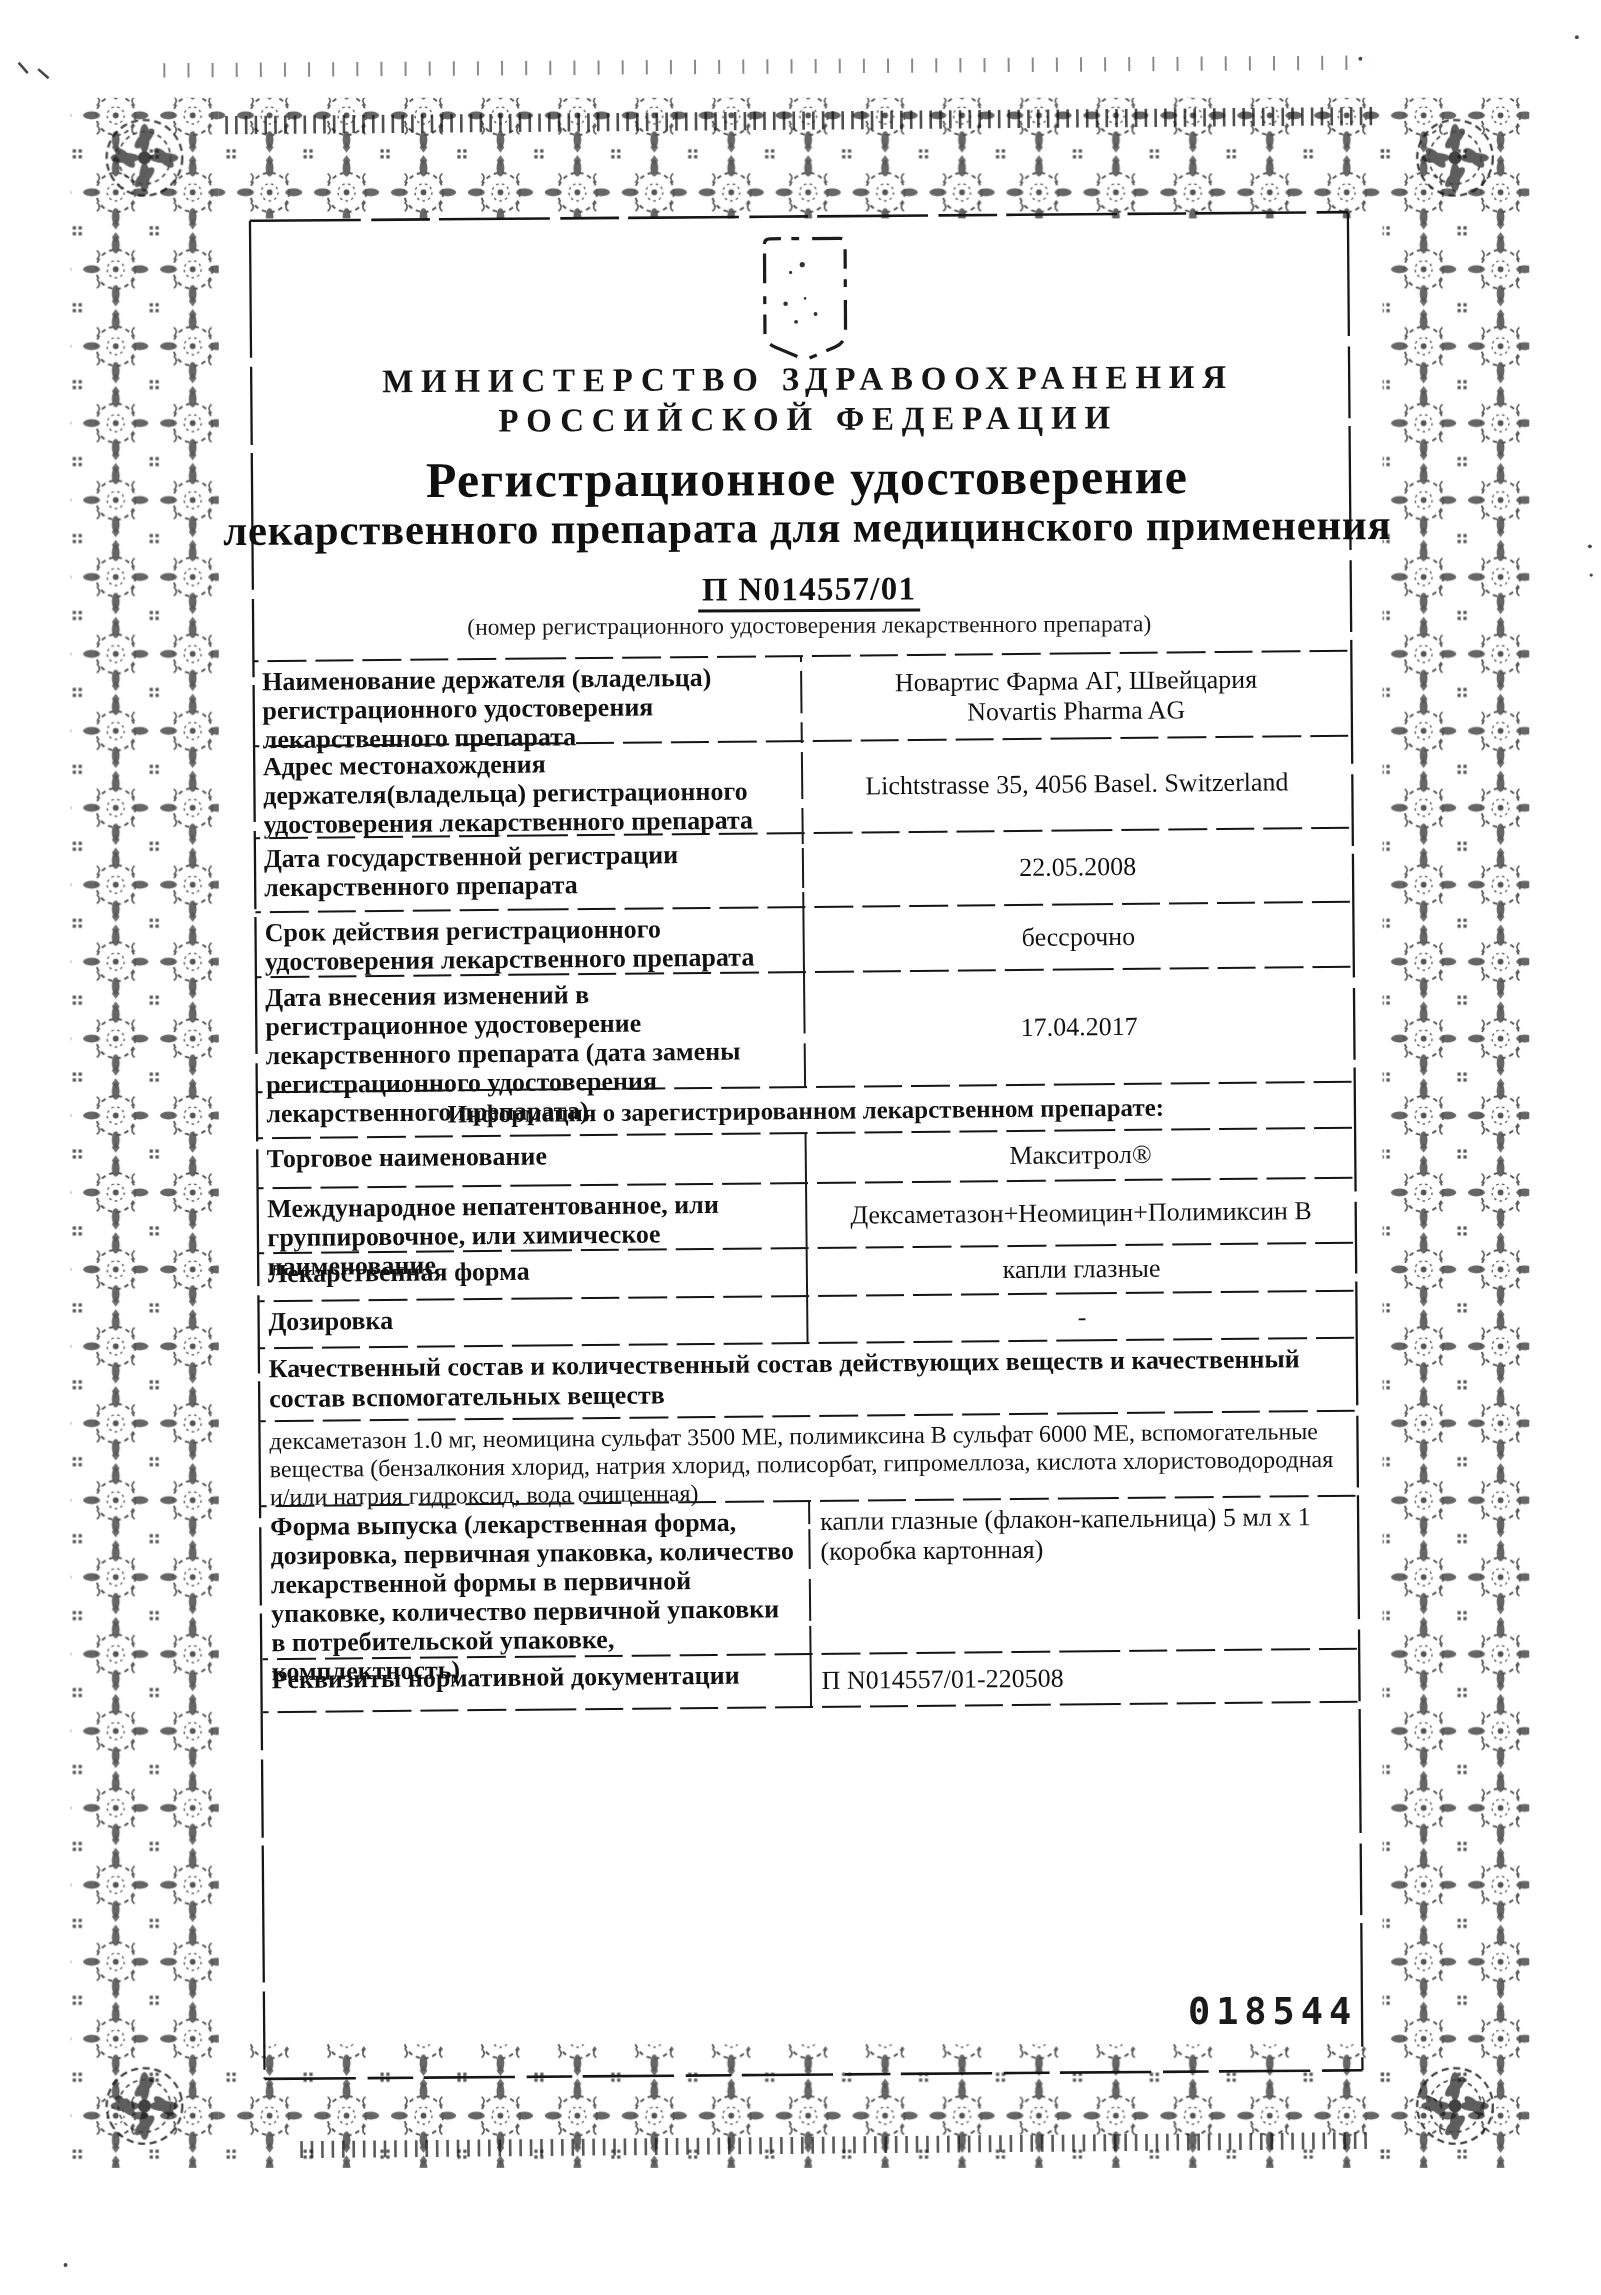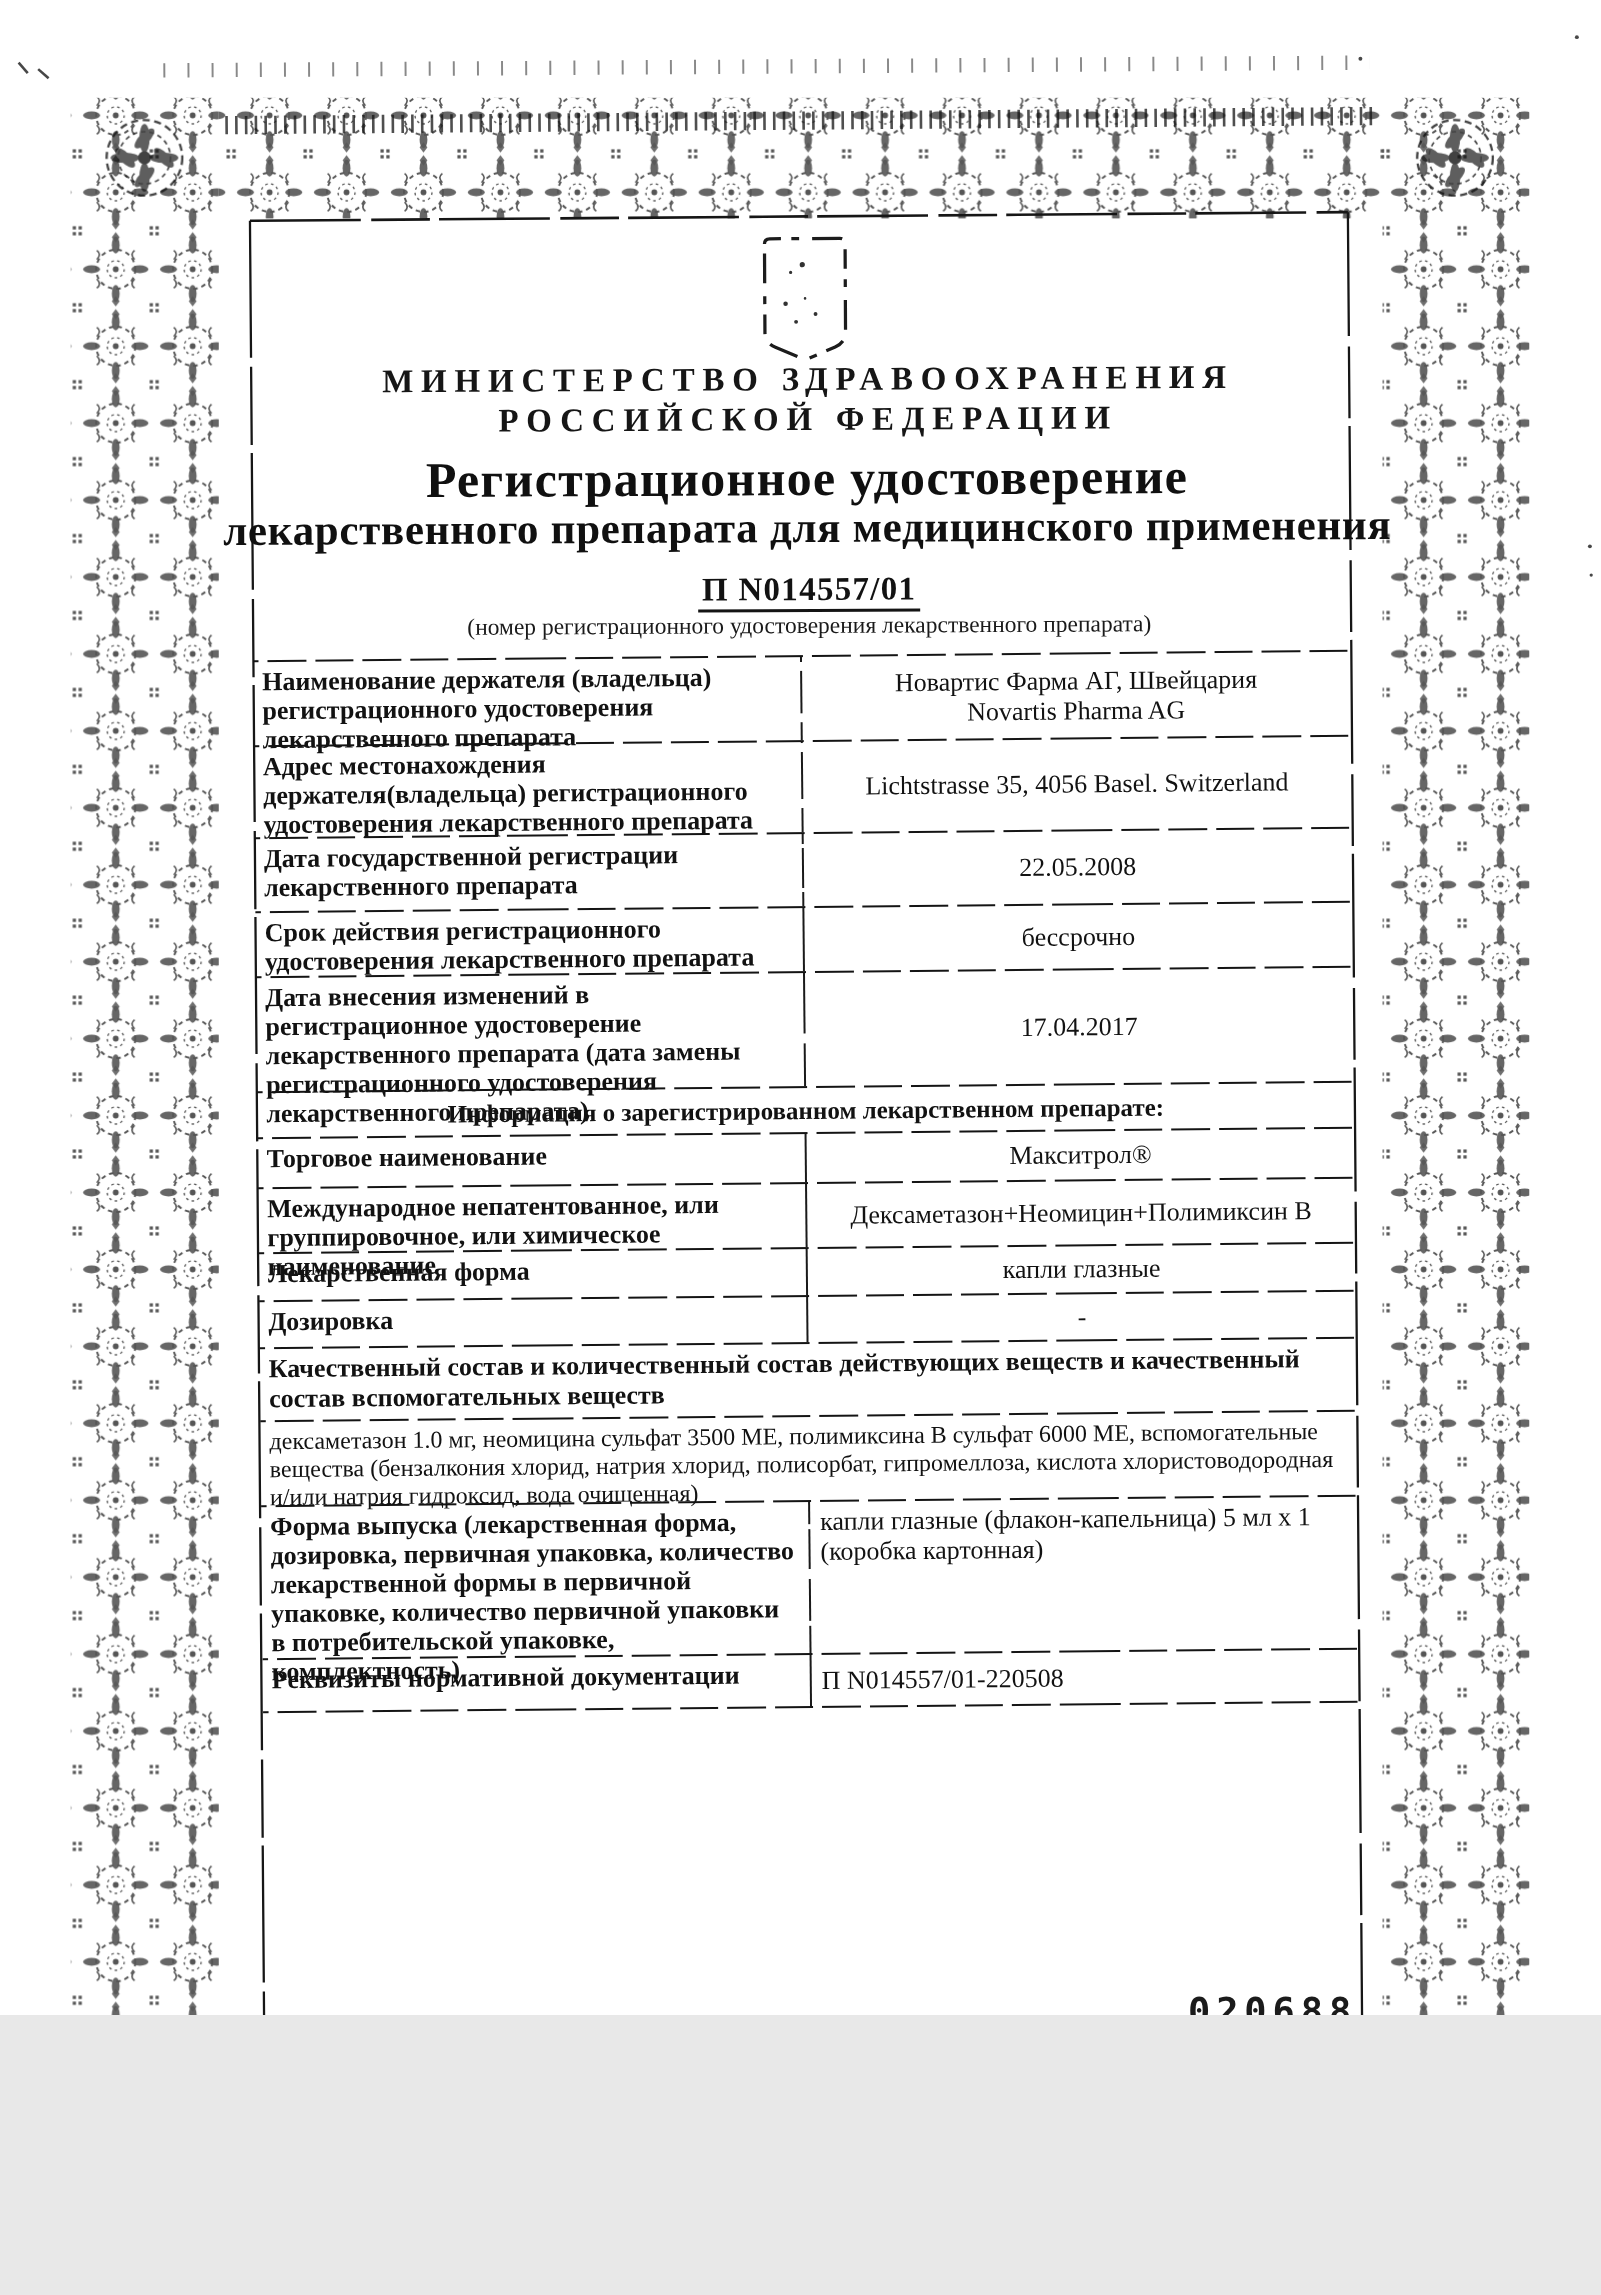--- a/index.html
+++ b/index.html
@@ -1,16 +1,16 @@
 <!DOCTYPE html>
 <html style="font-size:10.4px"><head>
 <meta charset="utf-8">
 <style>
   html,body{margin:0;padding:0;background:#e8e8e8;}
-  .page{position:relative;width:1602px;height:2015px;background:#ffffff;overflow:hidden;
+  .page{position:relative;width:1602px;height:2295px;background:#ffffff;overflow:hidden;
         font-family:"Liberation Serif","DejaVu Serif",serif;color:#121212;}
   .frame-svg{position:absolute;left:0;top:0;pointer-events:none;}
   .dirt-svg{position:absolute;left:0;top:0;pointer-events:none;}
 
   
   .header{position:absolute;left:257px;top:0;width:1098px;transform:rotate(-0.3deg);}
   .emblem-wrap{position:absolute;left:501px;top:236px;width:91px;height:130px;}
   .ministry{position:absolute;left:0;width:100%;text-align:center;font-weight:700;
             font-size:33px;letter-spacing:7.8px;line-height:38px;color:#161616;}
   .ministry.l1{top:360px;}
@@ -269,21 +269,21 @@
       <div class="cell lab">
           <span>Реквизиты нормативной документации</span>
         </div>
       <div class="cell val midleft">
           <span>П N014557/01-220508</span>
         </div>
     </div>
 
   </div>
 
-  <div class="serial">020688</div>
+  <div class="serial">018544</div>
 
   <svg class="dirt-svg" width="1602" height="2295" viewBox="0 0 2456 3520">
     <defs>
       <filter id="dirt" x="0" y="0" width="100%" height="100%">
         <feTurbulence type="fractalNoise" baseFrequency="0.55" numOctaves="2" seed="7"></feTurbulence>
         <feColorMatrix type="matrix" values="0 0 0 0 0
                   0 0 0 0 0
                   0 0 0 0 0
                   20 20 20 0 -50"></feColorMatrix>
       </filter>

